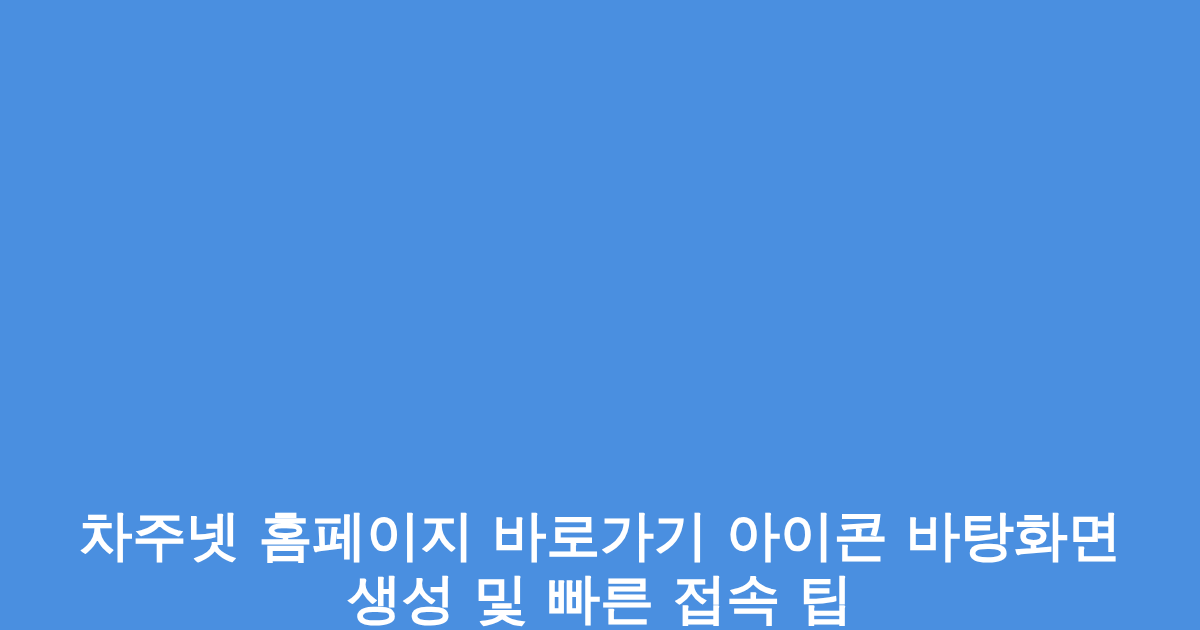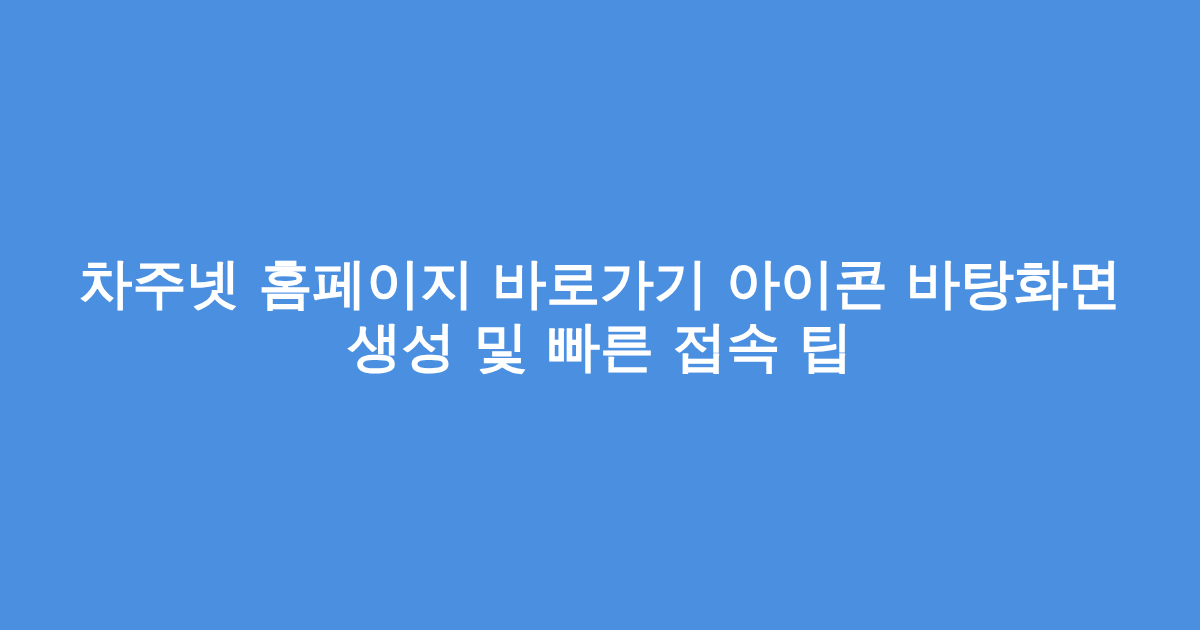--- a/index.html
+++ b/index.html
@@ -13,21 +13,21 @@
     height: 630px;
     overflow: hidden;
     font-family: "DejaVu Sans", "Liberation Sans", sans-serif;
   }
 
   #banner-card {
     box-sizing: border-box;
     width: 1200px;
     height: 630px;
     display: flex;
-    align-items: center;
+    align-items: flex-end;
     justify-content: center;
     text-align: center;
     background-color: #4a8fe0;
   }
 
   #headline-block {
     width: 1060px;
     margin: 0;
     padding: 0;
   }

